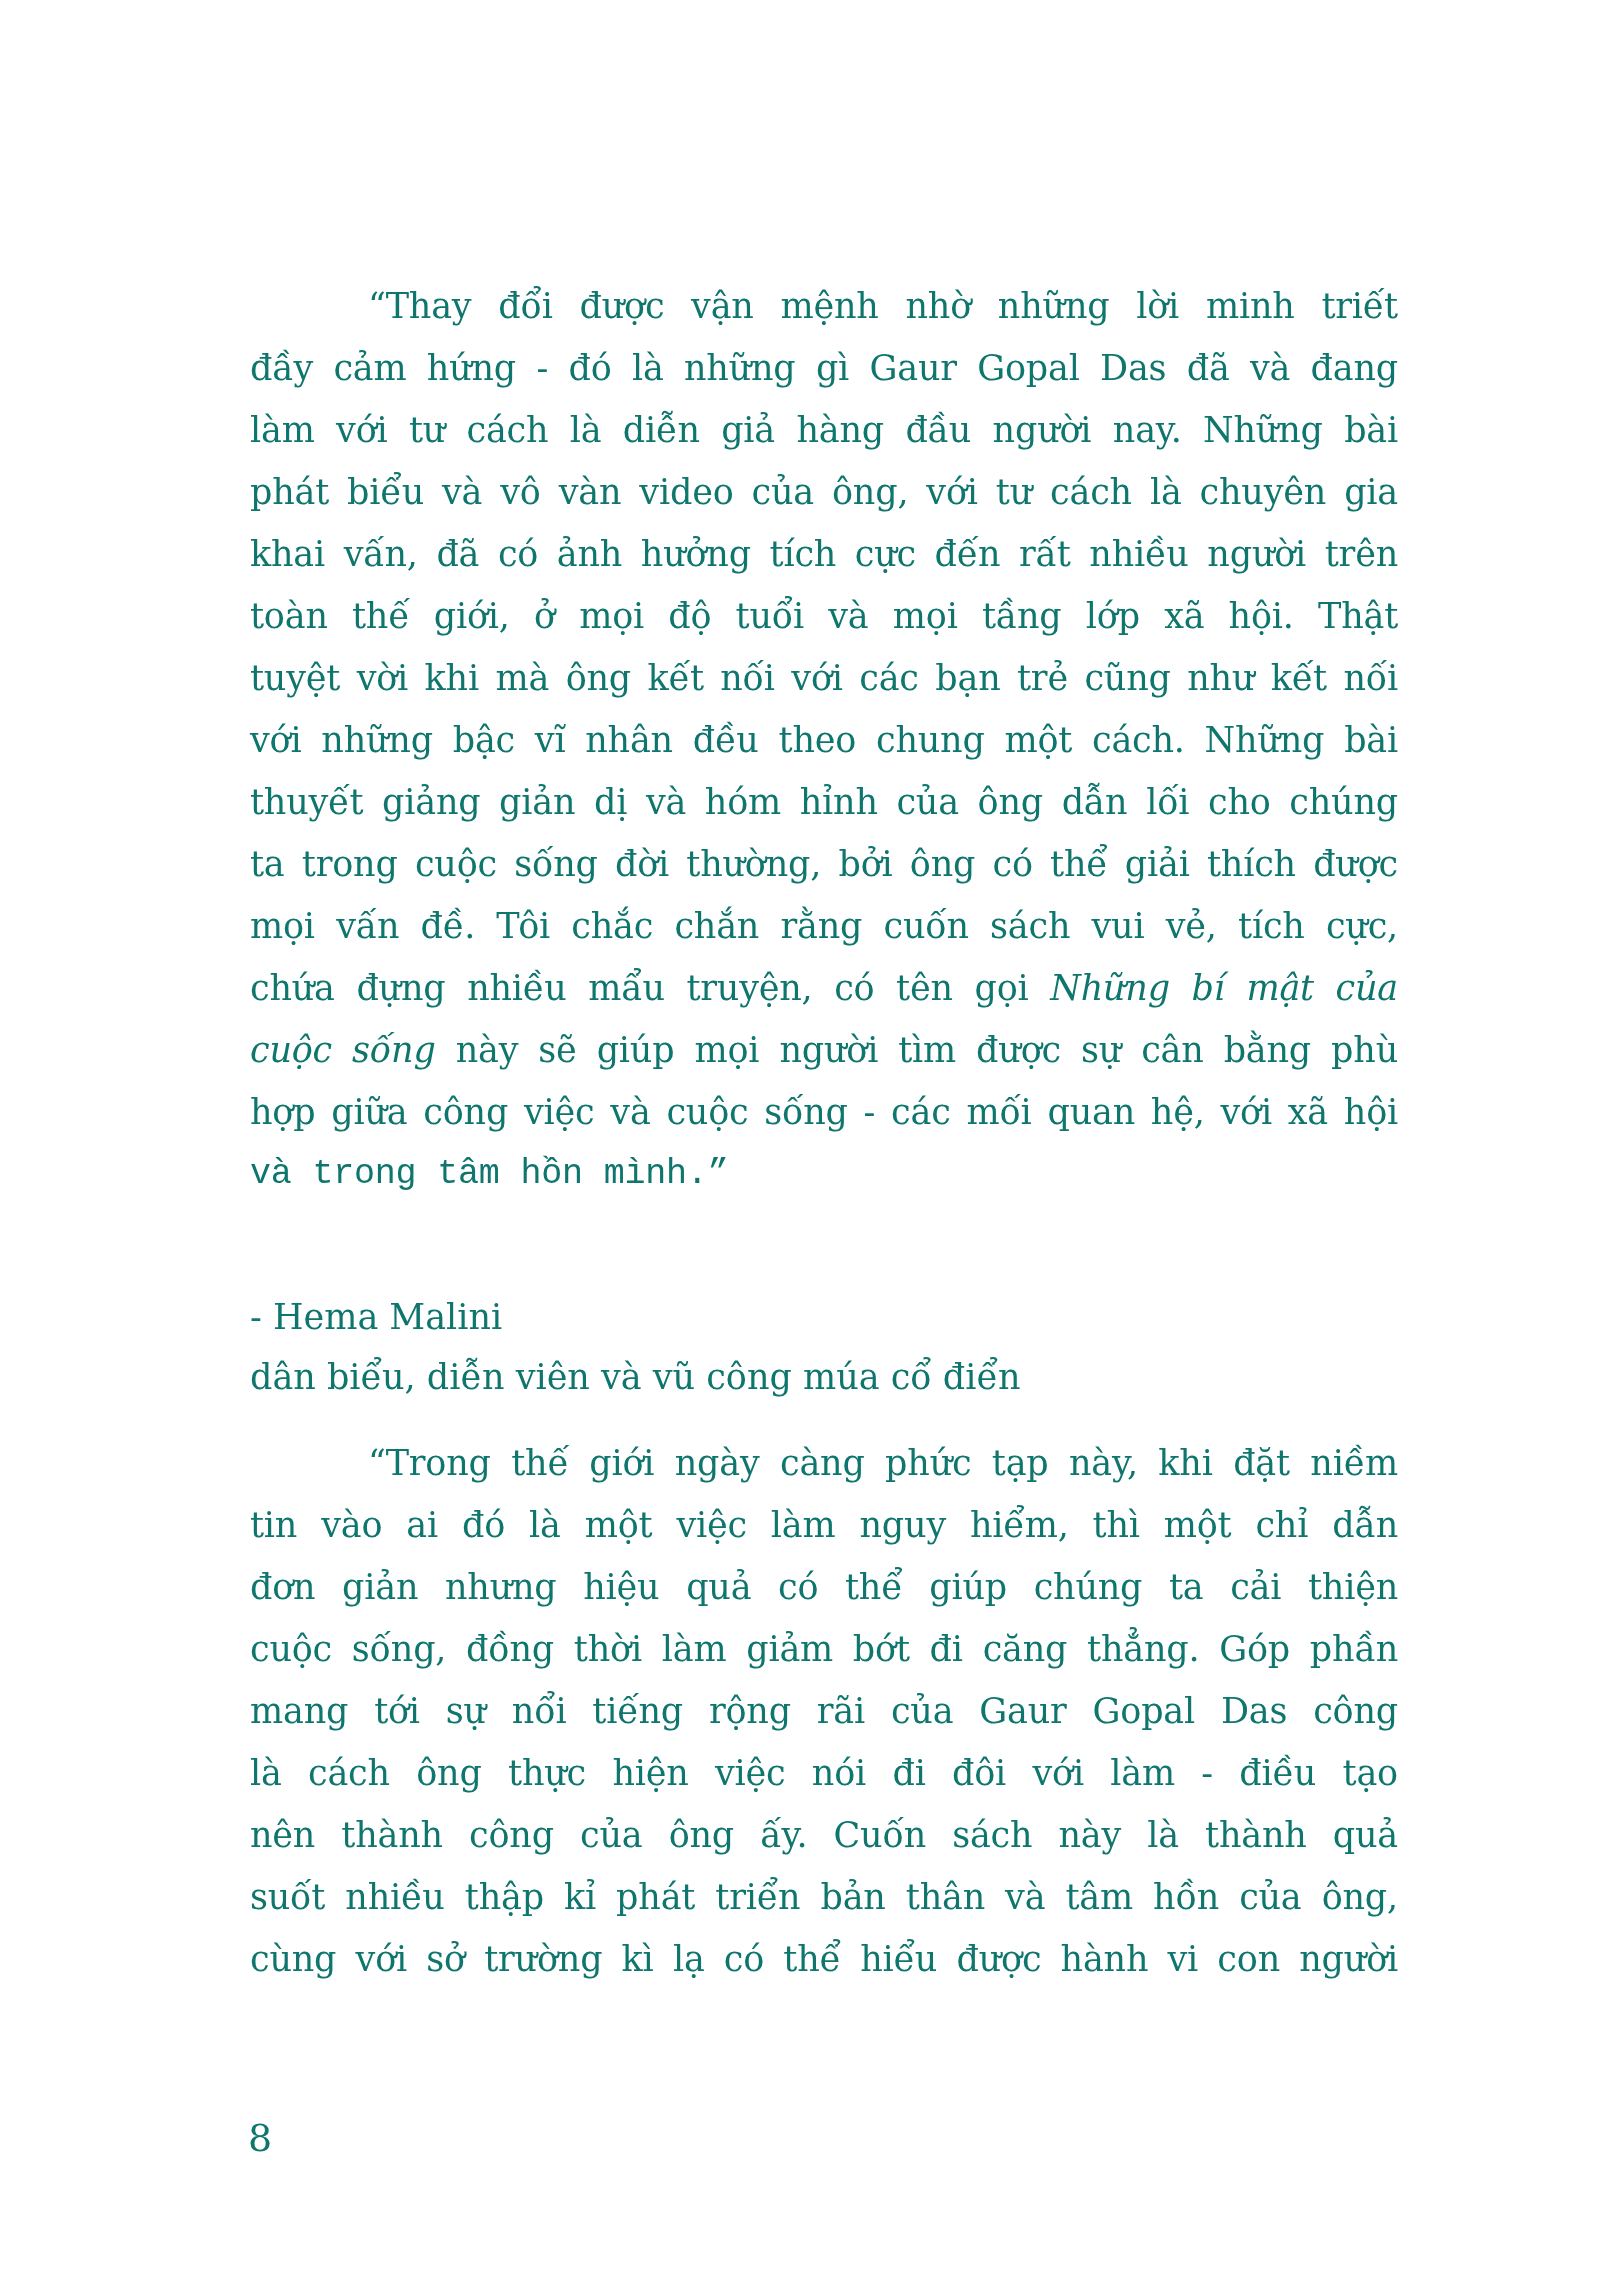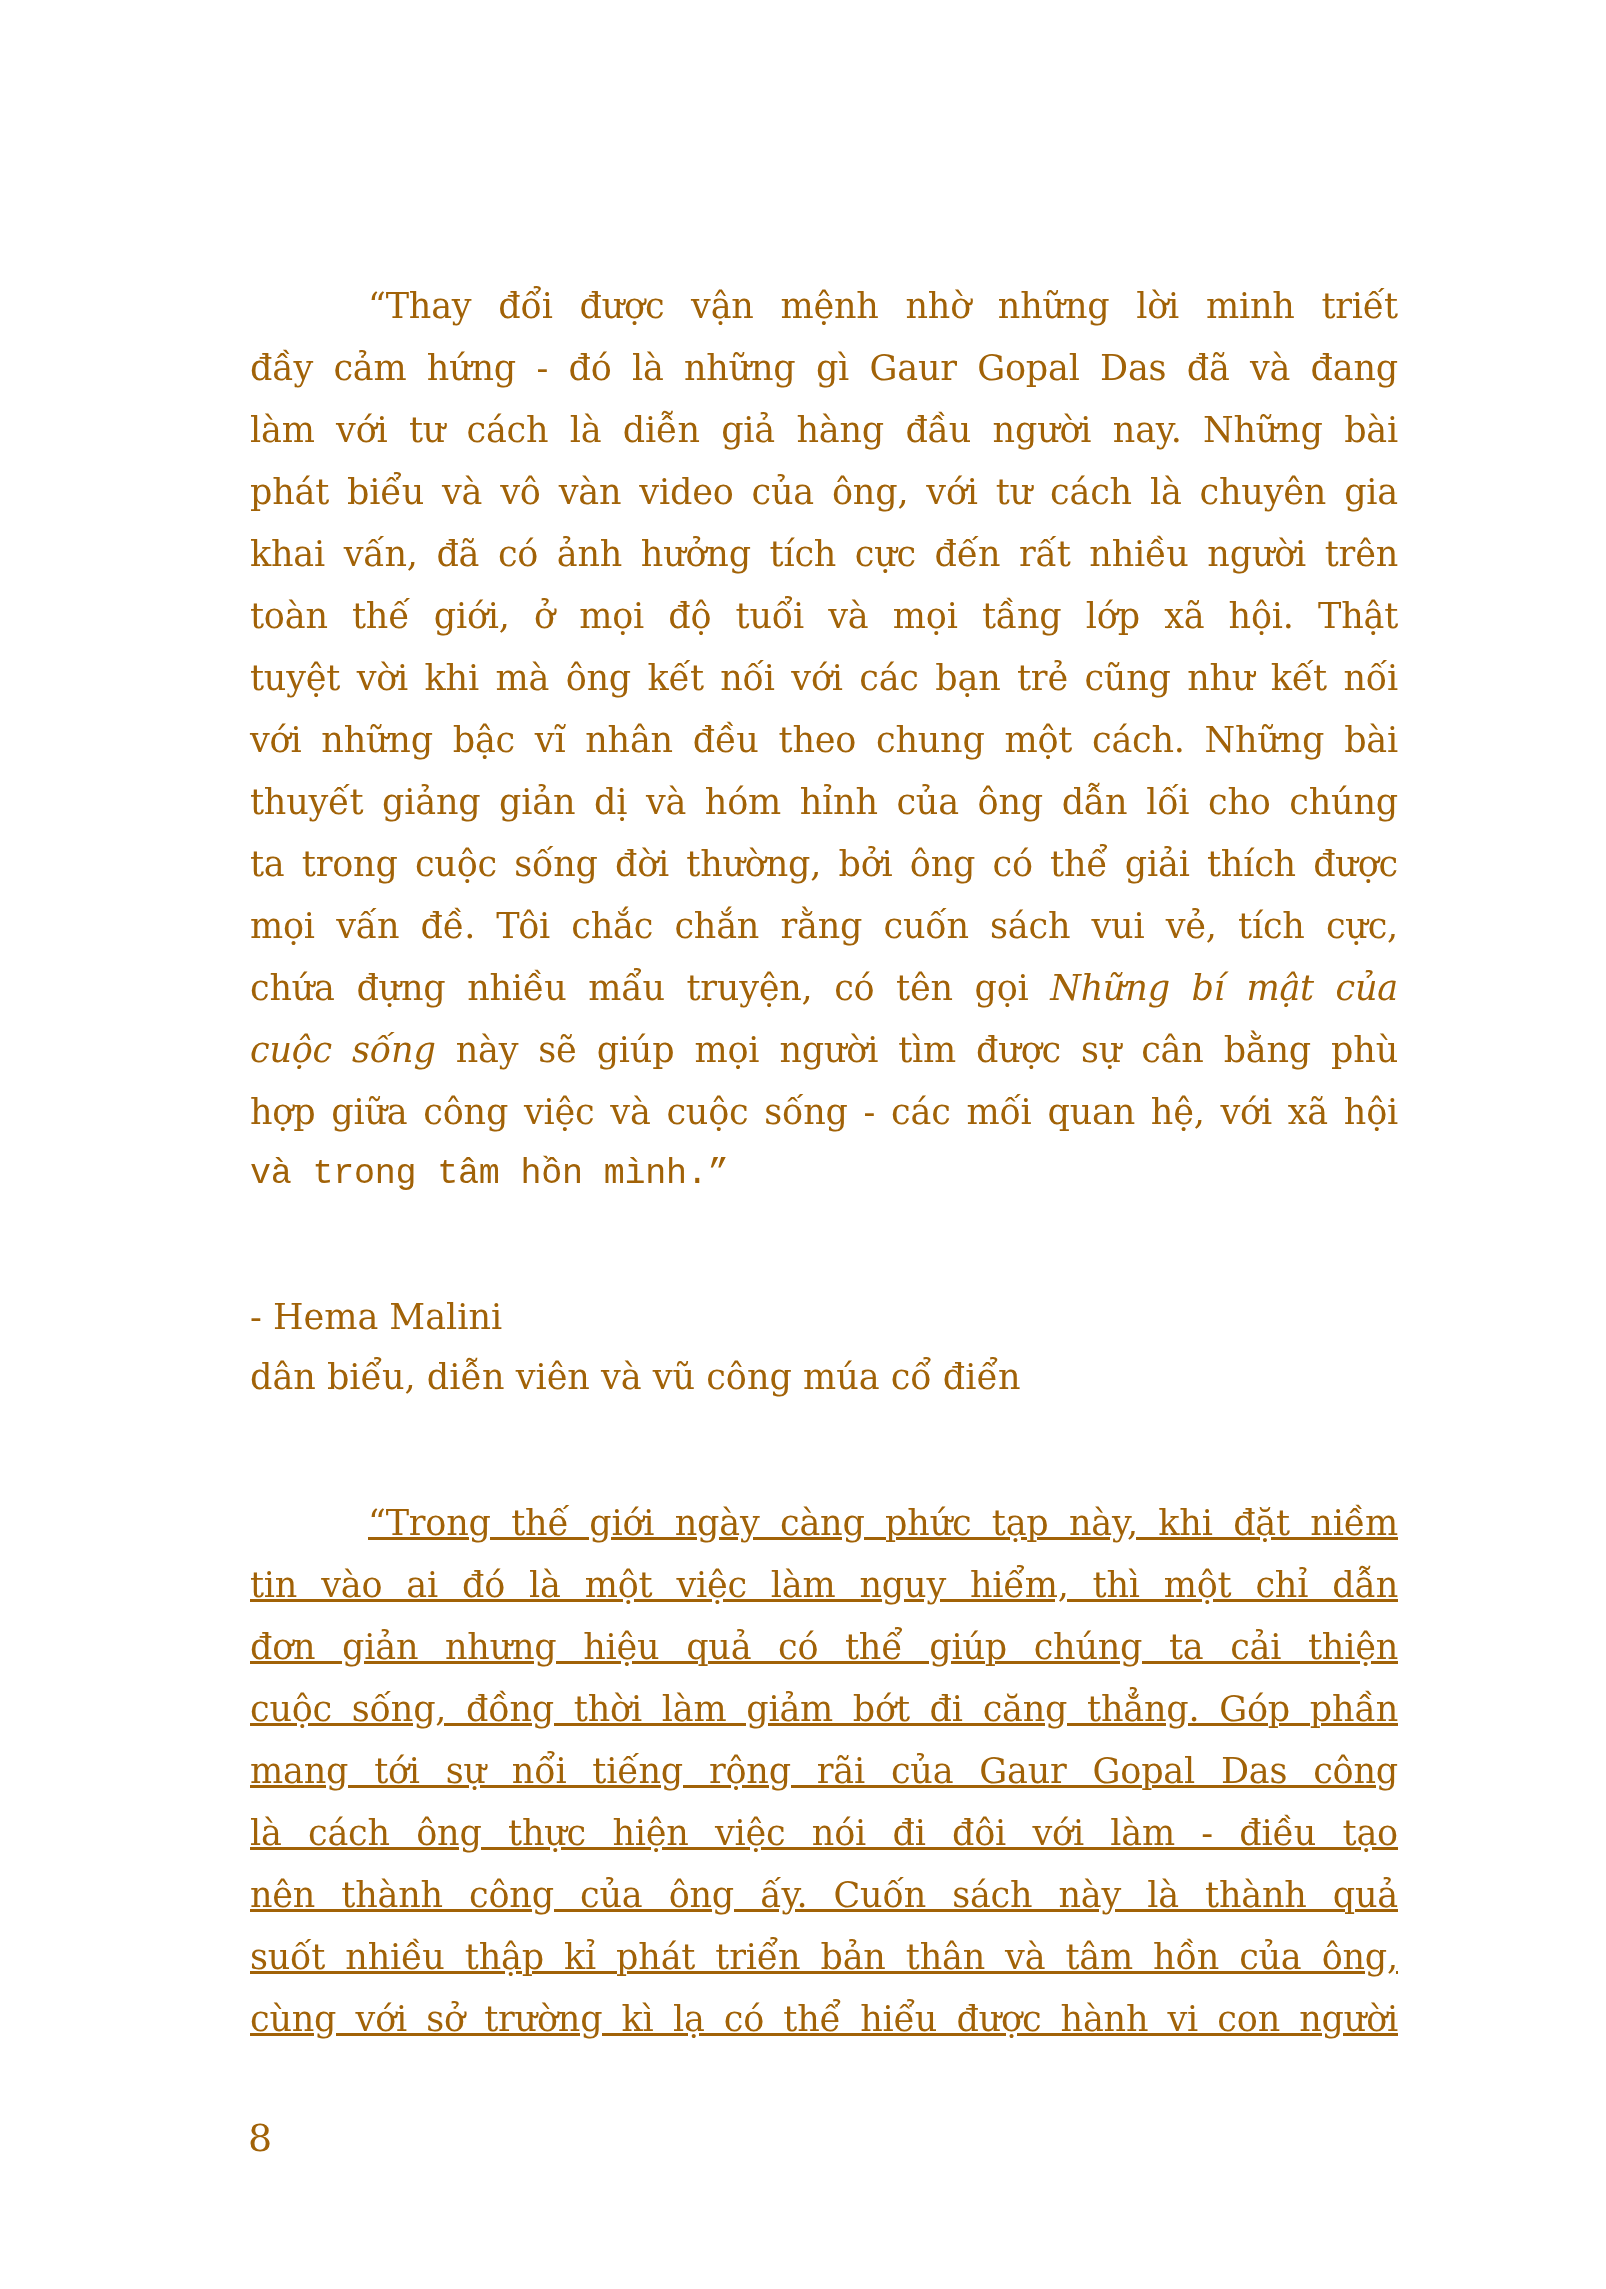--- a/index.html
+++ b/index.html
@@ -6,36 +6,36 @@
     margin: 0;
     padding: 0;
     background: #ffffff;
   }
   #book-page {
     position: relative;
     width: 1606px;
     height: 2289px;
     background: #ffffff;
     font-family: "DejaVu Serif", "Liberation Serif", serif;
-    color: #a16207;
+    color: #0f766e;
     overflow: hidden;
   }
   .text-block {
     position: absolute;
     left: 250px;
     width: 1148px;
   }
   #quote1-block { top: 275px; }
   #attribution-block {
     top: 1287px;
     text-align: left;
     font-size: 35px;
     line-height: 60px;
   }
-  #quote2-block { top: 1492px; text-decoration: underline; }
+  #quote2-block { top: 1432px; }
   .line {
     font-size: 35px;
     line-height: 62px;
     height: 62px;
     text-align: justify;
     text-align-last: justify;
     white-space: normal;
     letter-spacing: -0.2px;
   }
   .line.indent { padding-left: 118px; }

